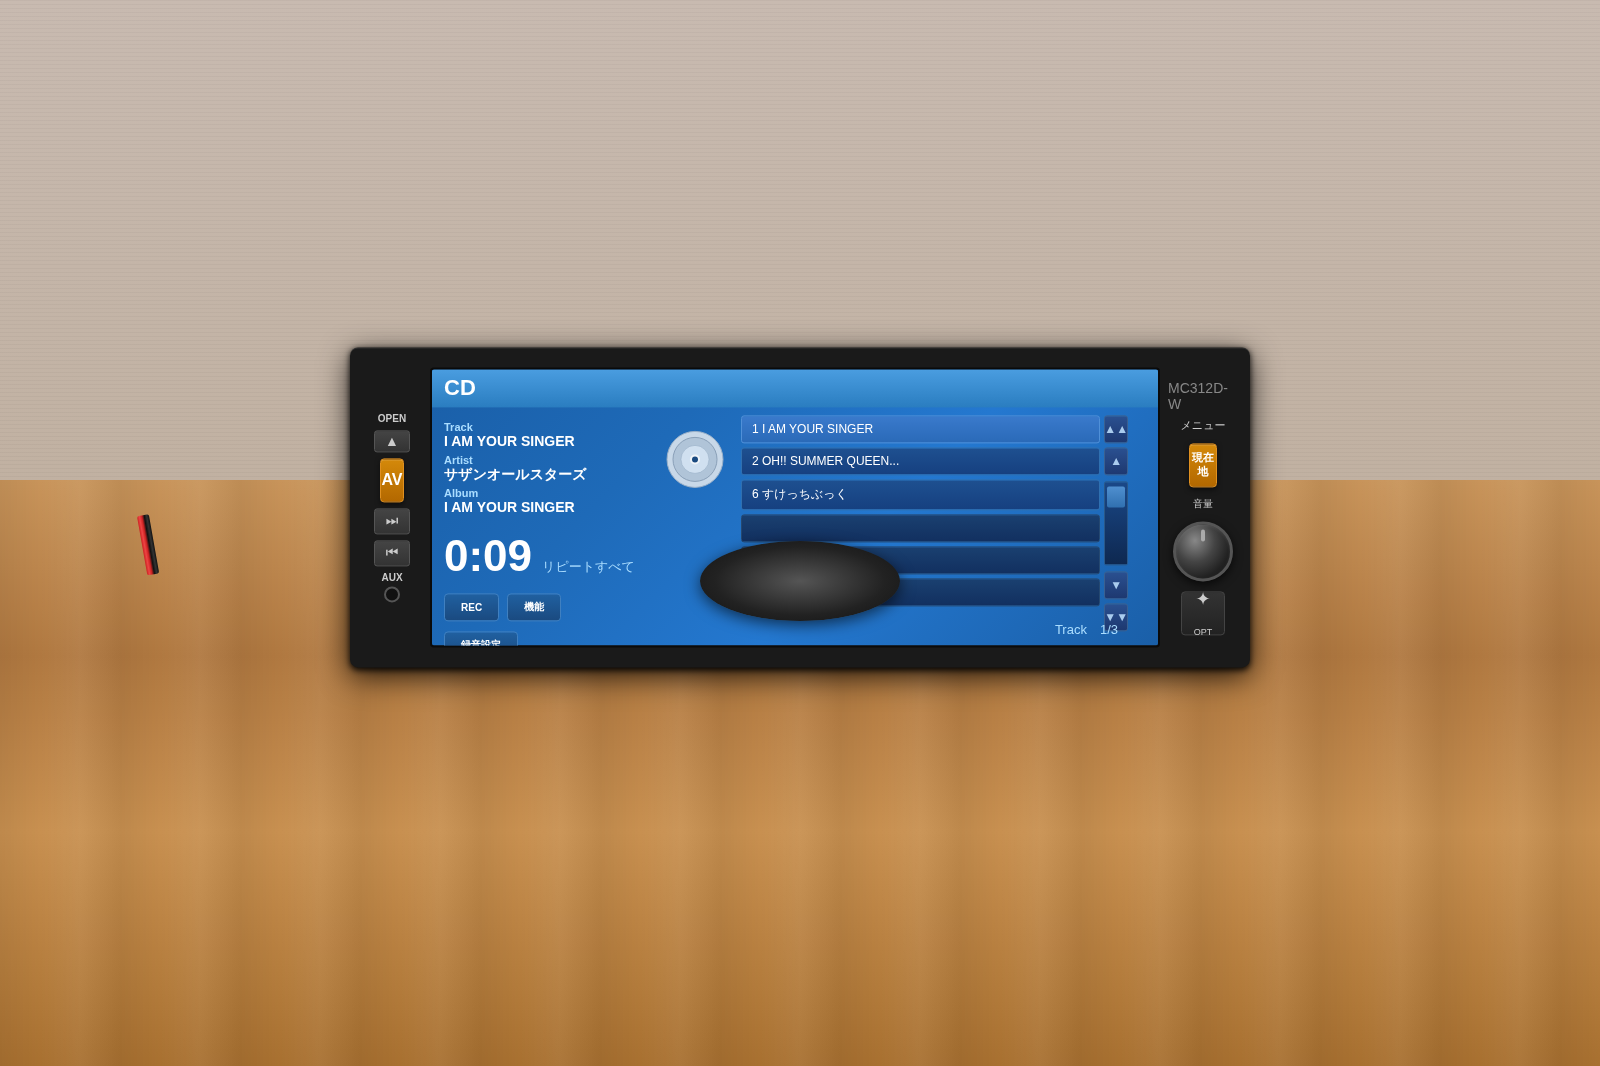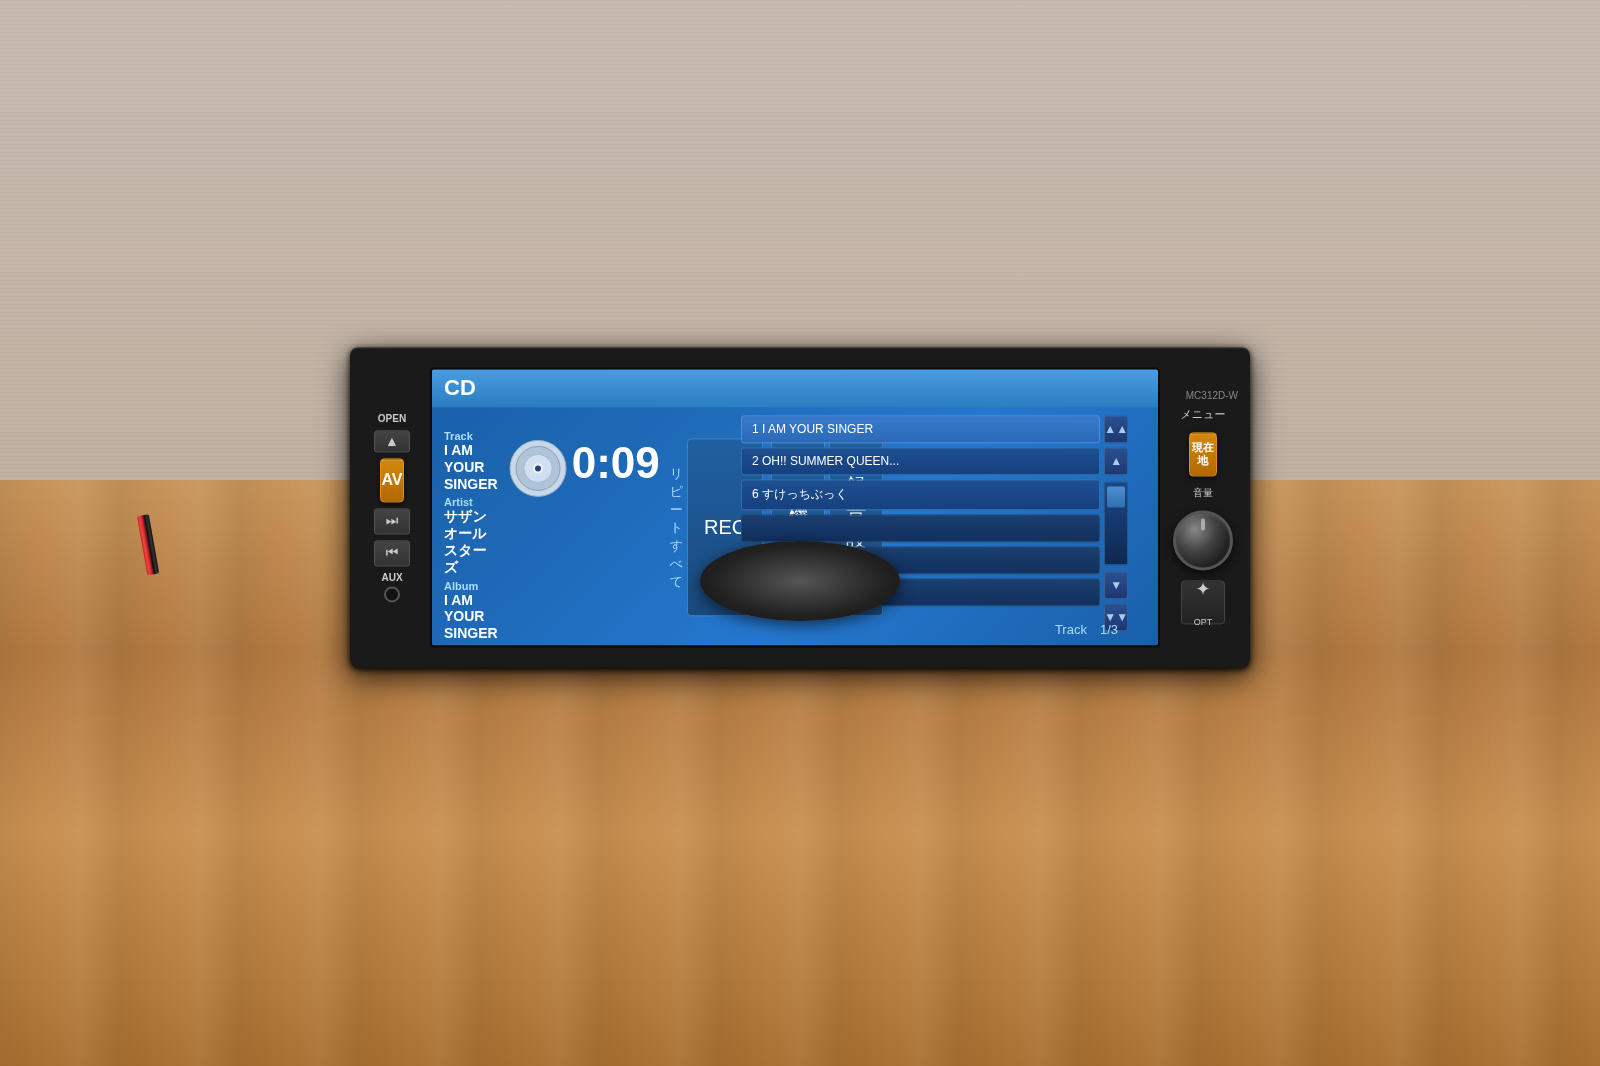--- a/index.html
+++ b/index.html
@@ -190,23 +190,23 @@
 
     
     .screen-content {
       display: flex;
       height: calc(100% - 44px);
     }
 
     
     .info-panel {
       width: 42%;
-      padding: 23px 12px;
-      display: flex;
-      flex-direction: row;
+      padding: 14px 12px;
+      display: flex;
+      flex-direction: column;
       gap: 4px;
     }
 
     .track-info {
       display: flex;
       gap: 10px;
       align-items: flex-start;
     }
 
     .track-text {
@@ -265,24 +265,24 @@
       display: flex;
       gap: 8px;
       margin-top: 8px;
     }
 
     .screen-btn {
       background: linear-gradient(180deg, #2060a0 0%, #1a4a80 100%);
       border: 1px solid #4080c0;
       border-radius: 4px;
       color: white;
-      font-size: 20px;
+      font-size: 10px;
       padding: 6px 16px;
       cursor: pointer;
-      font-weight: normal;
+      font-weight: bold;
     }
 
     .button-row2 {
       margin-top: 6px;
     }
 
     
     .track-list-panel {
       width: 55%;
       padding: 8px 8px 8px 4px;
@@ -378,24 +378,23 @@
     .right-panel {
       display: flex;
       flex-direction: column;
       align-items: center;
       gap: 10px;
       width: 70px;
     }
 
     .model-text {
       color: #888;
-      font-size: 10px;
+      font-size: 14px;
       align-self: flex-end;
       margin-bottom: -4px;
-      text-align: right;
     }
 
     .menu-label {
       color: #ccc;
       font-size: 11px;
     }
 
     .location-btn {
       background: linear-gradient(180deg, #d4890a 0%, #b36800 100%);
       border: 1px solid #e09020;

